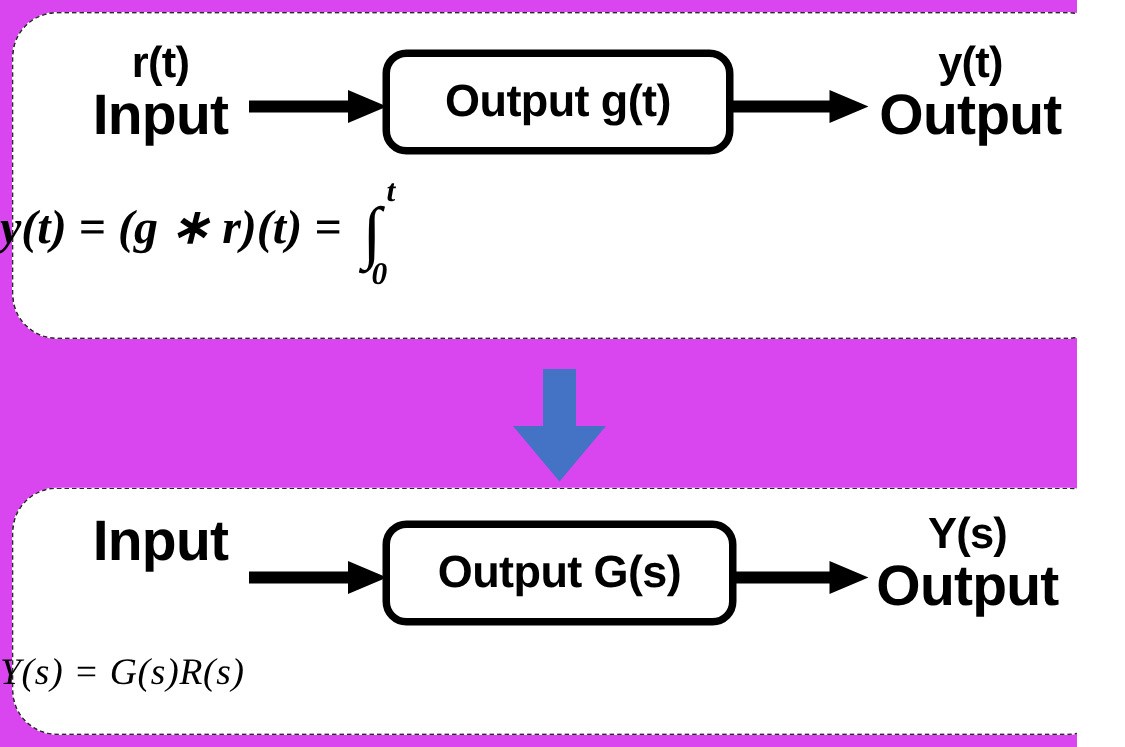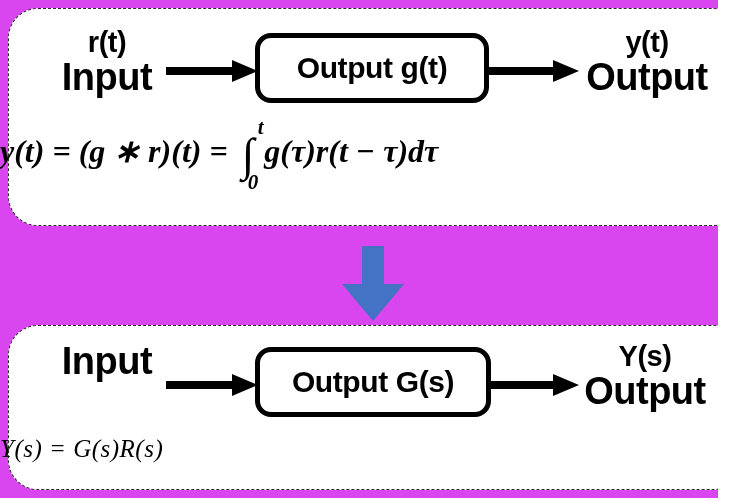--- a/index.html
+++ b/index.html
@@ -175,21 +175,20 @@
   <div class="equation" id="eq-conv">
     <span>y(t)</span>
     <span>=</span>
     <span>(g ∗ r)(t)</span>
     <span>=</span>
     <span class="intg">
       <span>∫</span>
       <span class="lim-up">t</span>
       <span class="lim-dn">0</span>
     </span>
-    <span>g(τ)r(t − τ)dτ</span>
   </div>
 
   <svg id="arrow-transform" width="64" height="76">
     <polygon points="21,0 43,0 43,38 63,38 32,75 1,38 21,38" fill="#4472C4"></polygon>
   </svg>
 
   <div class="panel" id="panel-laplace"></div>
 
   <div class="io-label" id="label-Rs">
     <span class="dir">Input</span>

